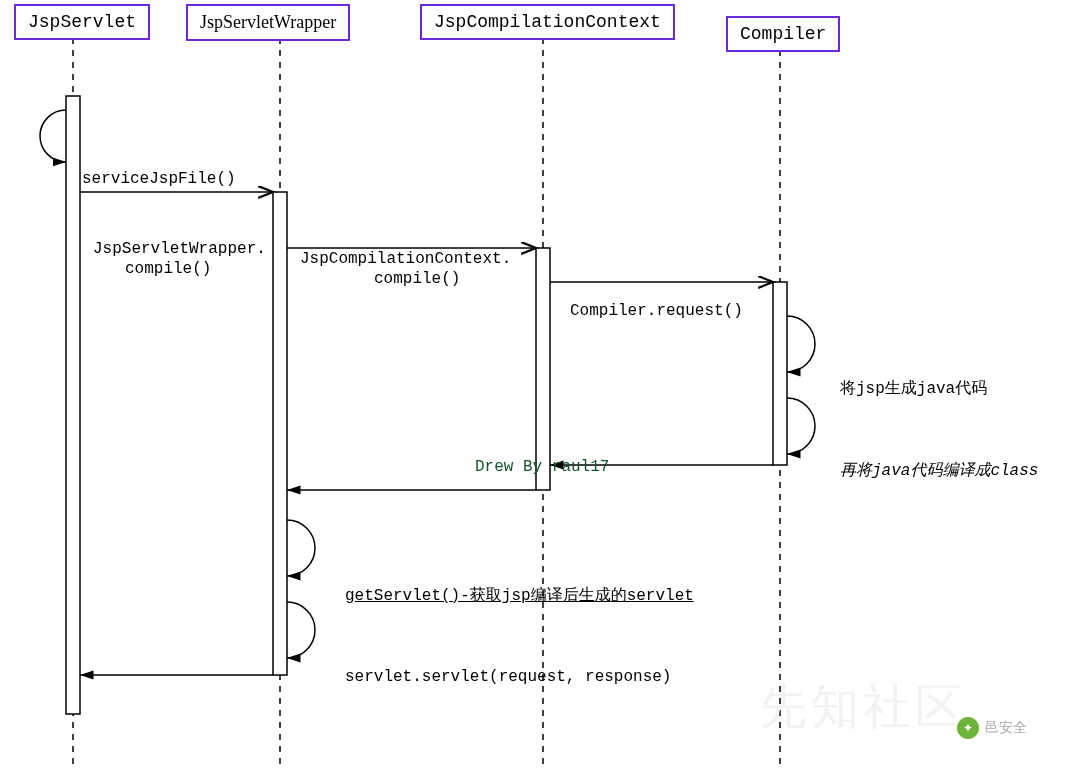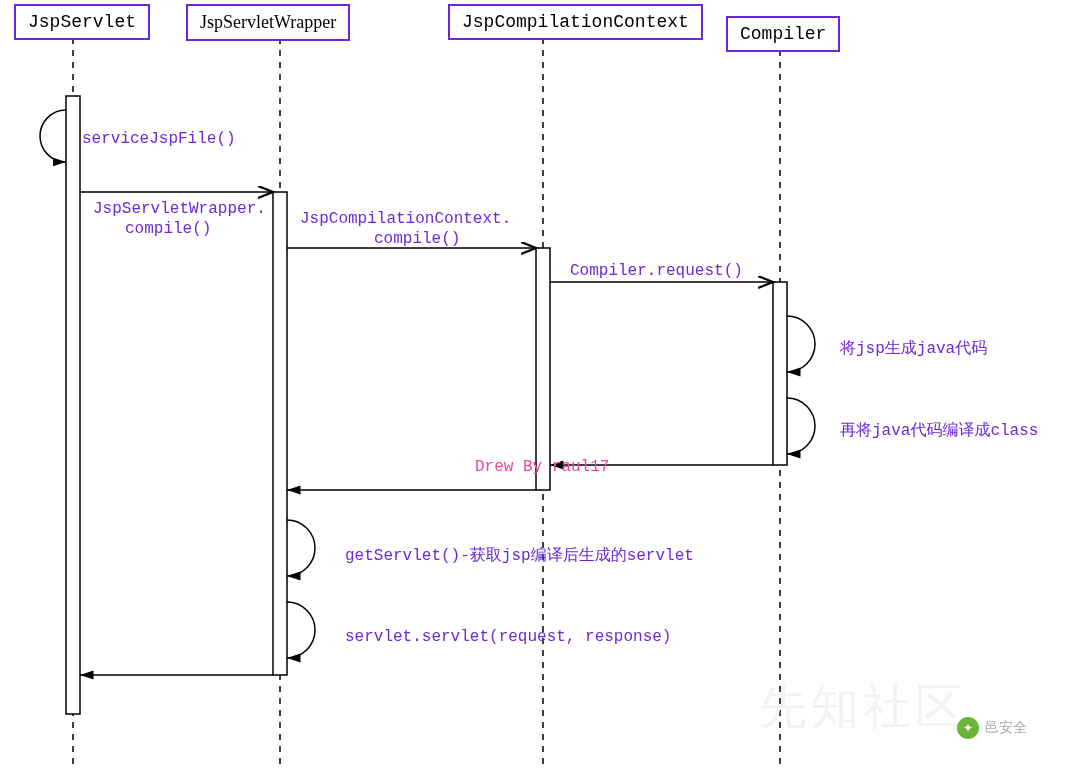--- a/index.html
+++ b/index.html
@@ -20,28 +20,29 @@
     position: absolute;
     background: #fff;
     border: 2px solid #6d28d9;
     padding: 6px 12px;
     font-size: 18px;
     font-family: "Consolas", "Courier New", monospace;
     white-space: nowrap;
   }
   .msg-label {
     position: absolute;
-    color: #6d28d9;
+    color: #000000;
     font-size: 16px;
     font-family: "Consolas", "Courier New", monospace;
     white-space: nowrap;
+    margin-top: 40px;
   }
   .watermark {
     position: absolute;
-    color: #ec4899;
+    color: #14532d;
     font-size: 16px;
     font-family: "Consolas", "Courier New", monospace;
   }
   .footer-logo {
     position: absolute;
     right: 40px;
     bottom: 30px;
     display: flex;
     align-items: center;
     gap: 6px;
@@ -112,37 +113,37 @@
 
   <path d="M 287 520 A 28 28 0 1 1 287 576" fill="none" stroke="#000" stroke-width="1.5" marker-end="url(#arrow)"></path>
 
   <path d="M 287 602 A 28 28 0 1 1 287 658" fill="none" stroke="#000" stroke-width="1.5" marker-end="url(#arrow)"></path>
 
   <line x1="273" y1="675" x2="80" y2="675" stroke="#000" stroke-width="1.5" marker-end="url(#arrow)"></line>
 </svg>
 
 <div class="participant-box" style="left:14px; top:4px;">JspServlet</div>
 <div class="participant-box" style="left:186px; top:4px;font-family:Liberation Serif, serif;">JspServletWrapper</div>
-<div class="participant-box" style="left:420px; top:4px;margin-left:28px;">JspCompilationContext</div>
+<div class="participant-box" style="left:420px; top:4px;">JspCompilationContext</div>
 <div class="participant-box" style="left:726px; top:16px;">Compiler</div>
 
 <div class="msg-label" style="left:82px; top:130px;">serviceJspFile()</div>
 
 <div class="msg-label" style="left:93px; top:200px;">JspServletWrapper.</div>
 <div class="msg-label" style="left:125px; top:220px;">compile()</div>
 
 <div class="msg-label" style="left:300px; top:210px;">JspCompilationContext.</div>
 <div class="msg-label" style="left:374px; top:230px;">compile()</div>
 
 <div class="msg-label" style="left:570px; top:262px;">Compiler.request()</div>
 
 <div class="msg-label" style="left:840px; top:338px;">将jsp生成java代码</div>
-<div class="msg-label" style="left:840px; top:420px;">再将java代码编译成class</div>
+<div class="msg-label" style="left:840px; top:420px;font-style:italic;">再将java代码编译成class</div>
 
-<div class="msg-label" style="left:345px; top:545px;">getServlet()-获取jsp编译后生成的servlet</div>
+<div class="msg-label" style="left:345px; top:545px;text-decoration:underline;">getServlet()-获取jsp编译后生成的servlet</div>
 <div class="msg-label" style="left:345px; top:628px;">servlet.servlet(request, response)</div>
 
 <div class="watermark" style="left:475px; top:458px;">Drew By raul17</div>
 
 <div class="bg-text">先知社区</div>
 
 <div class="footer-logo">
   <div class="circ">✦</div>
   <span>邑安全</span>
 </div>

